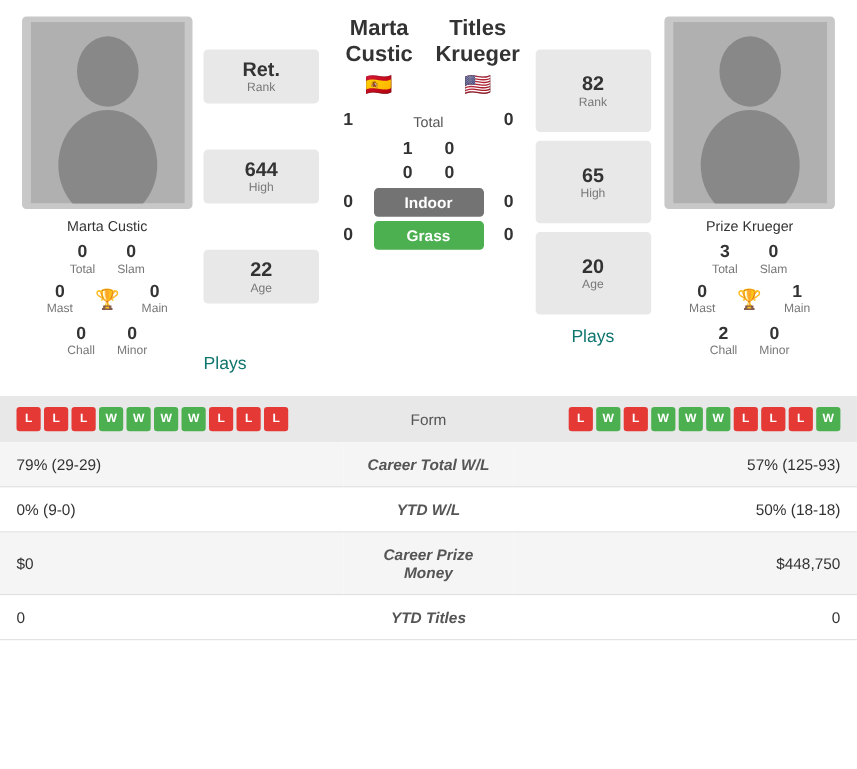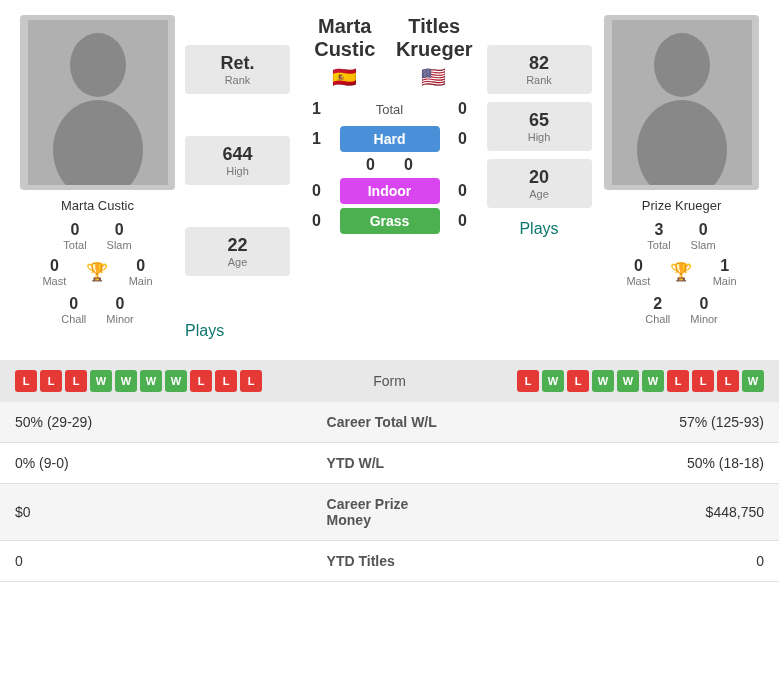--- a/index.html
+++ b/index.html
@@ -174,21 +174,21 @@
       text-align: center;
       border-radius: 4px;
       font-size: 14px;
       font-weight: bold;
       color: #fff;
       flex-shrink: 0;
     }
 
     .surface-hard { background: #4a90d9; }
     .surface-clay { background: #e8a020; }
-    .surface-indoor { background: #d946ef; }
+    .surface-indoor { background: #737373; }
     .surface-grass { background: #4caf50; }
 
     .total-row {
       display: flex;
       align-items: center;
       width: 100%;
       justify-content: center;
       gap: 8px;
       margin-bottom: 8px;
     }
@@ -280,42 +280,43 @@
       font-size: 14px;
       color: #333;
     }
 
     .stats-table td.left-val {
       text-align: left;
       width: 40%;
     }
 
     .stats-table td.center-label {
-      text-align: left;
+      text-align: center;
       font-weight: bold;
       color: #555;
       width: 20%;
+      font-style: italic;
     }
 
     .stats-table td.right-val {
       text-align: right;
       width: 40%;
     }
 
     .plays-label {
       font-size: 16px;
       color: #0f766e;
       margin-top: 4px;
     }
 
     .rank-box {
       background: #e8e8e8;
       border-radius: 4px;
       width: 105px;
-      padding: 8px 0;
+      padding: 21px 0;
       display: flex;
       flex-direction: column;
       align-items: center;
       margin-bottom: 8px;
     }
   </style>
 </head>
 <body>
 
 <div class="main-container">
@@ -401,21 +402,20 @@
       </div>
 
       <div class="total-row">
         <span class="score-num">1</span>
         <span class="total-label">Total</span>
         <span class="score-num">0</span>
       </div>
 
       <div class="score-row">
         <span class="score-num">1</span>
-        <div class="surface-btn surface-hard">Hard</div>
         <span class="score-num">0</span>
       </div>
 
       <div class="score-row">
         <span class="score-num">0</span>
         <span class="score-num">0</span>
       </div>
 
       <div class="score-row">
         <span class="score-num">0</span>
@@ -516,21 +516,21 @@
         <div class="badge badge-l">L</div>
         <div class="badge badge-l">L</div>
         <div class="badge badge-l">L</div>
         <div class="badge badge-w">W</div>
       </div>
   </div>
 
   <table class="stats-table">
     <tbody>
         <tr>
-      <td class="left-val">50% (29-29)</td>
+      <td class="left-val">79% (29-29)</td>
       <td class="center-label">Career Total W/L</td>
       <td class="right-val">57% (125-93)</td>
     </tr>
     <tr>
       <td class="left-val">0% (9-0)</td>
       <td class="center-label">YTD W/L</td>
       <td class="right-val">50% (18-18)</td>
     </tr>
     <tr>
       <td class="left-val">$0</td>

